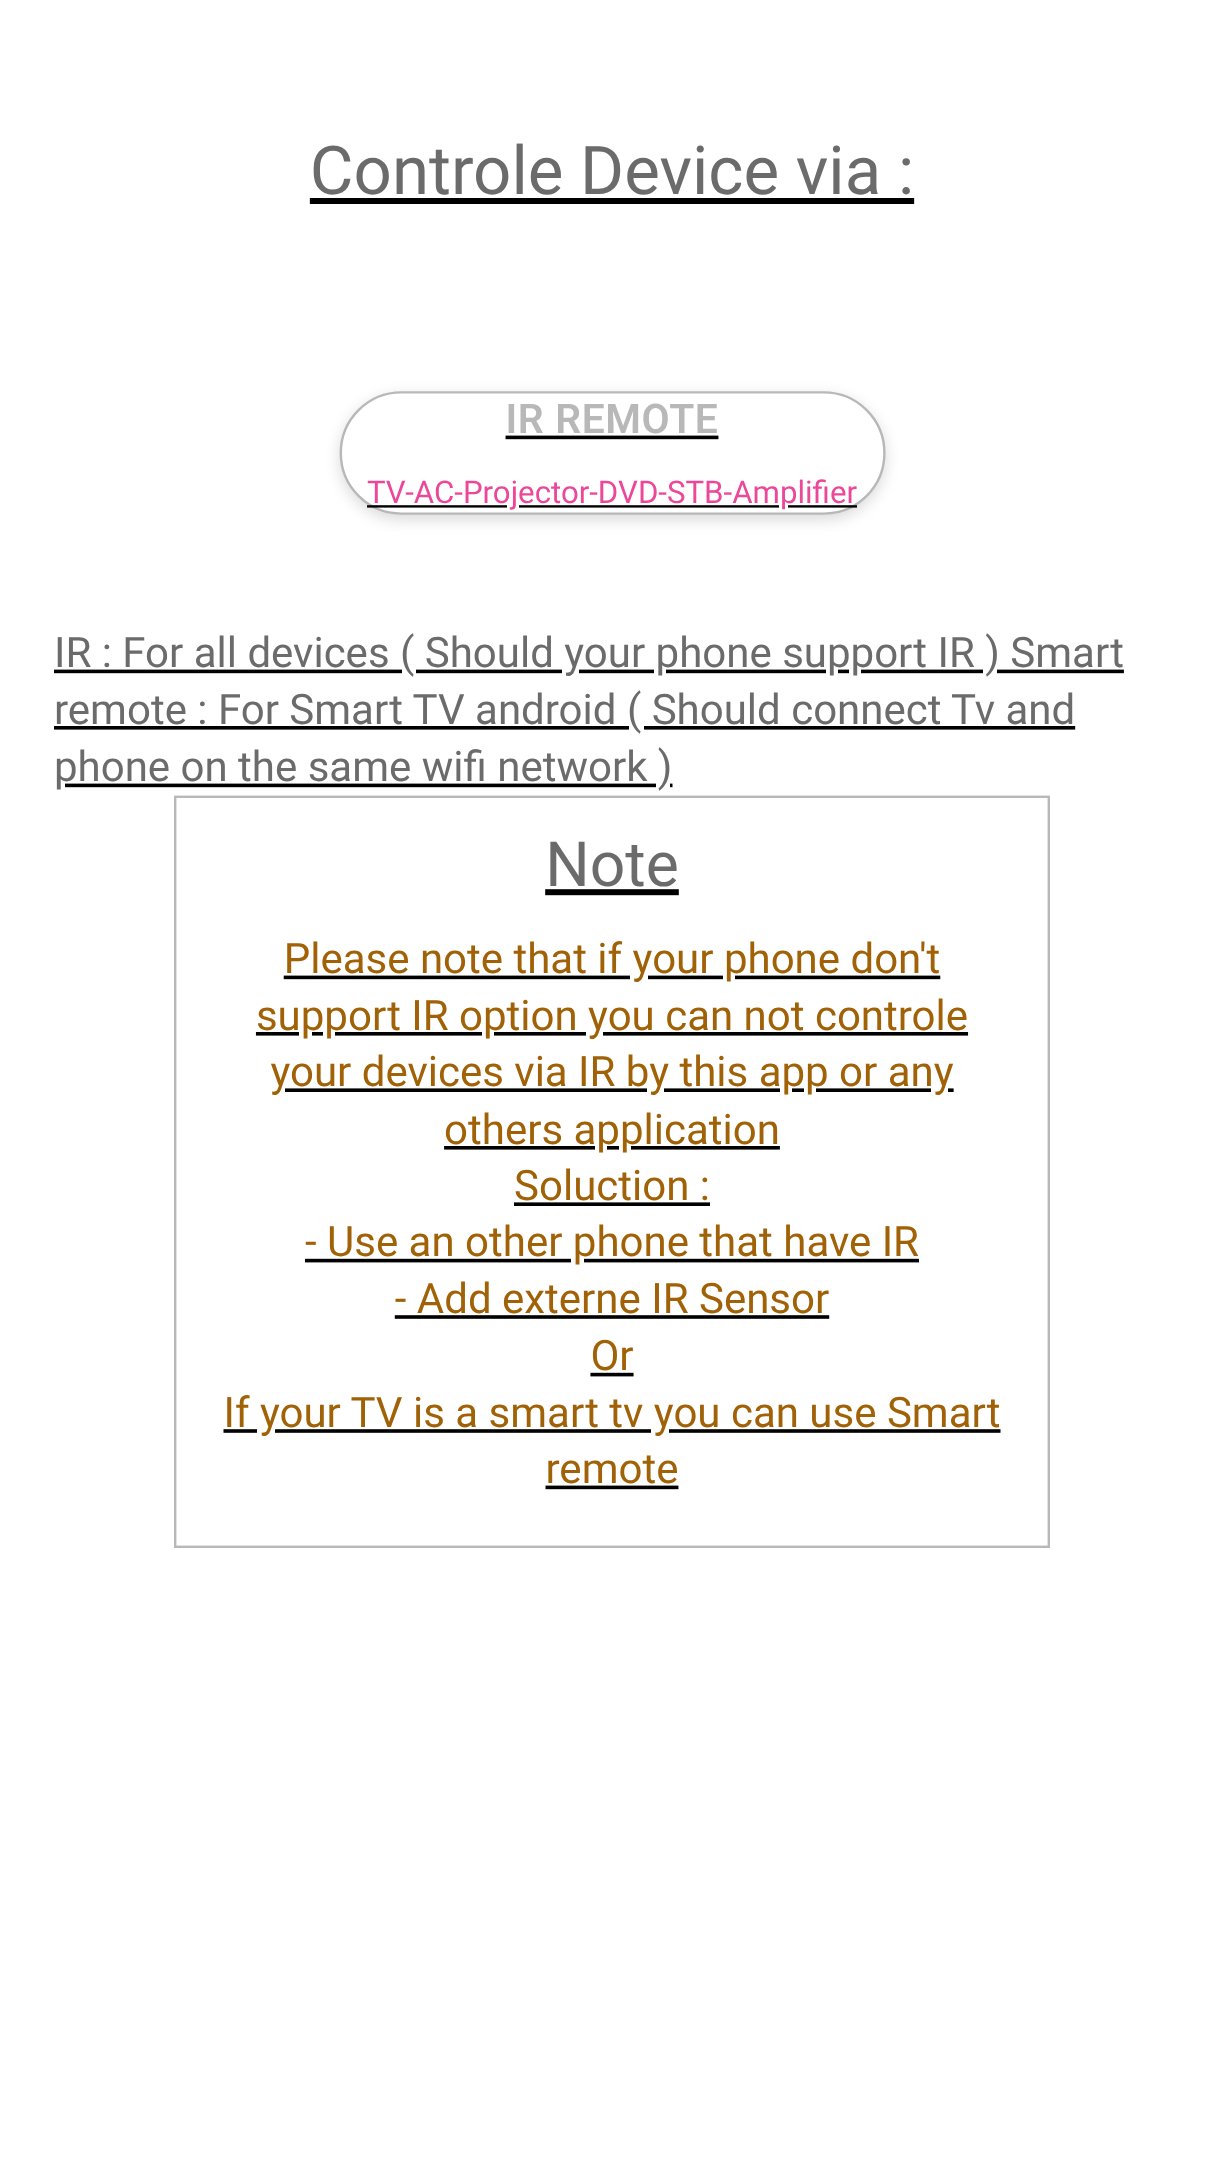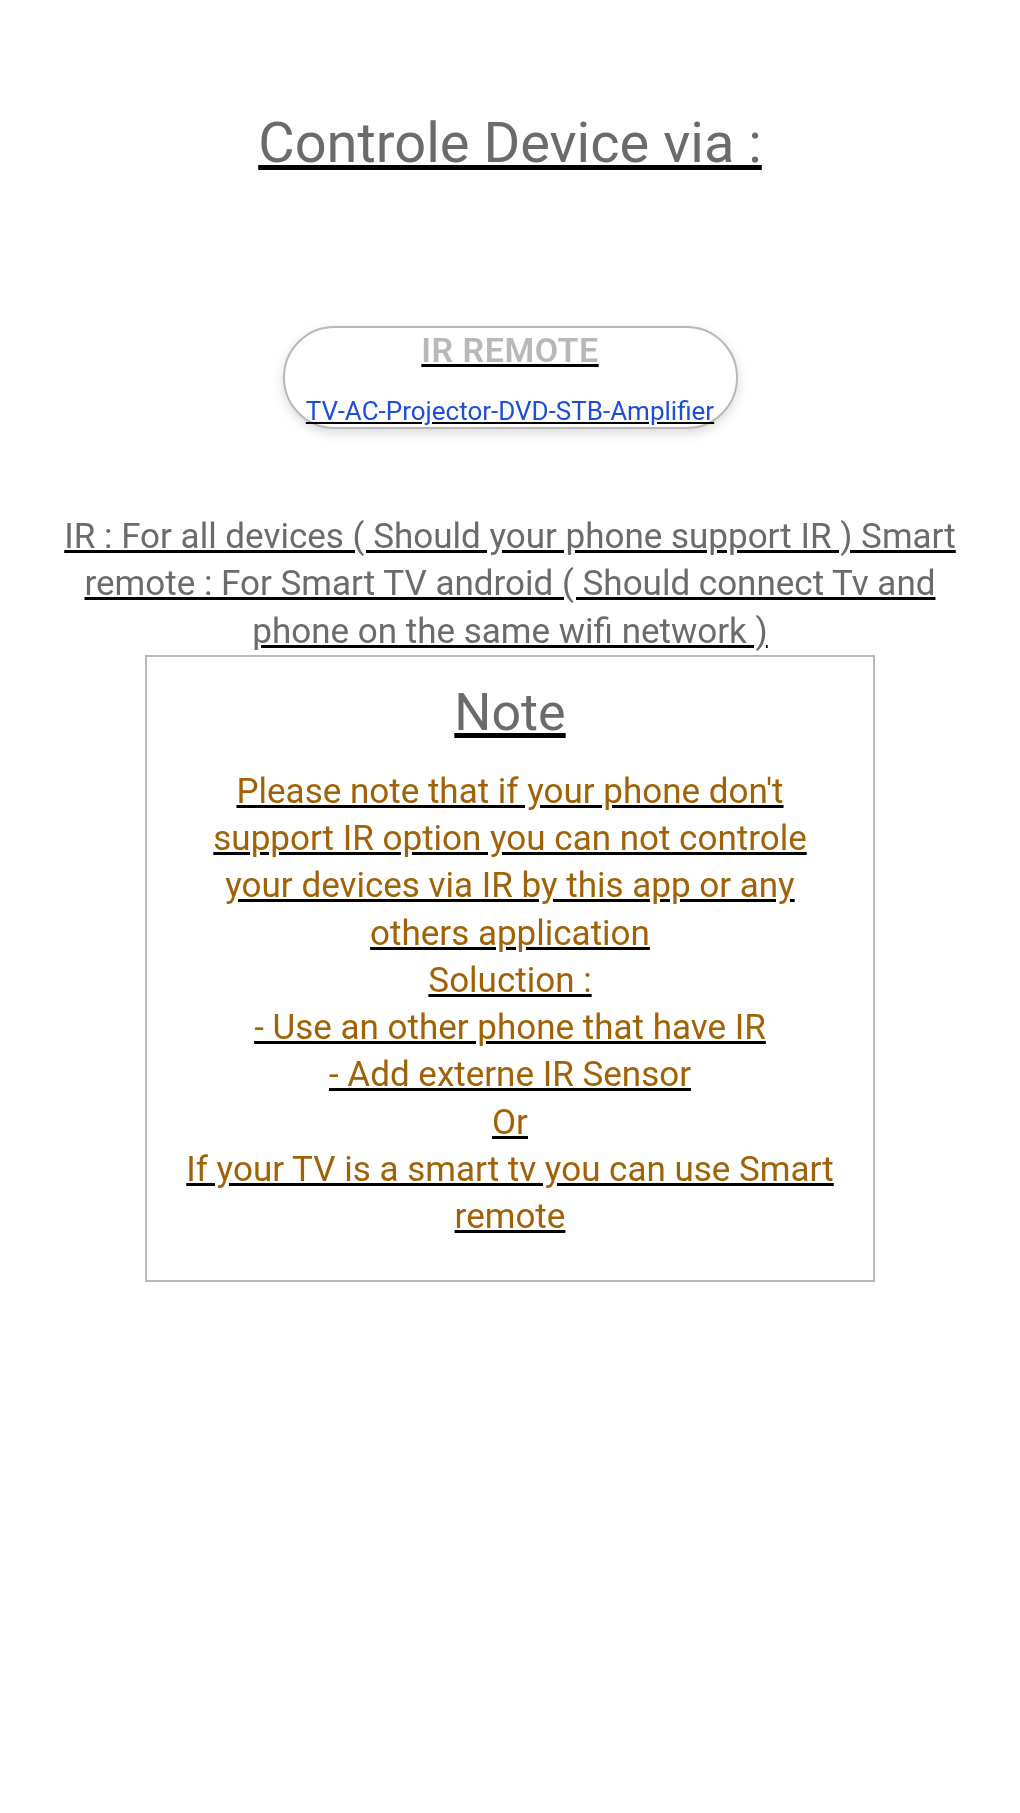--- a/index.html
+++ b/index.html
@@ -33,47 +33,46 @@
     .pill-button {
       width: 455px;
       height: 103px;
       border-radius: 55px;
       border: 2px solid #b8b8b8;
       background: #ffffff;
       display: flex;
       flex-direction: column;
       align-items: center;
       justify-content: center;
-      margin-bottom: 24px;
       box-shadow: 0 4px 12px rgba(0,0,0,0.15);
       cursor: pointer;
       gap: 24px;
     }
     .pill-title {
       font-size: 34px;
       font-weight: 600;
       color: #b8b8b8;
       letter-spacing: 0.5px;
     }
     .pill-subtitle {
       font-size: 26px;
-      color: #1d4ed8;
+      color: #ec4899;
       margin-top: 2px;
     }
     .pill-single {
       font-size: 34px;
       font-weight: 600;
       color: #b8b8b8;
       letter-spacing: 0.5px;
     }
     .info-text {
       font-size: 35px;
       color: #6b6b6b;
-      text-align: center;
-      margin-top: 60px;
+      text-align: left;
+      margin-top: 92px;
       padding: 0 45px;
       line-height: 1.35;
     }
     .note-box {
       width: 730px;
       border: 2px solid #b8b8b8;
       padding: 25px 30px 40px 30px;
       text-align: center;
     }
     .note-title {

